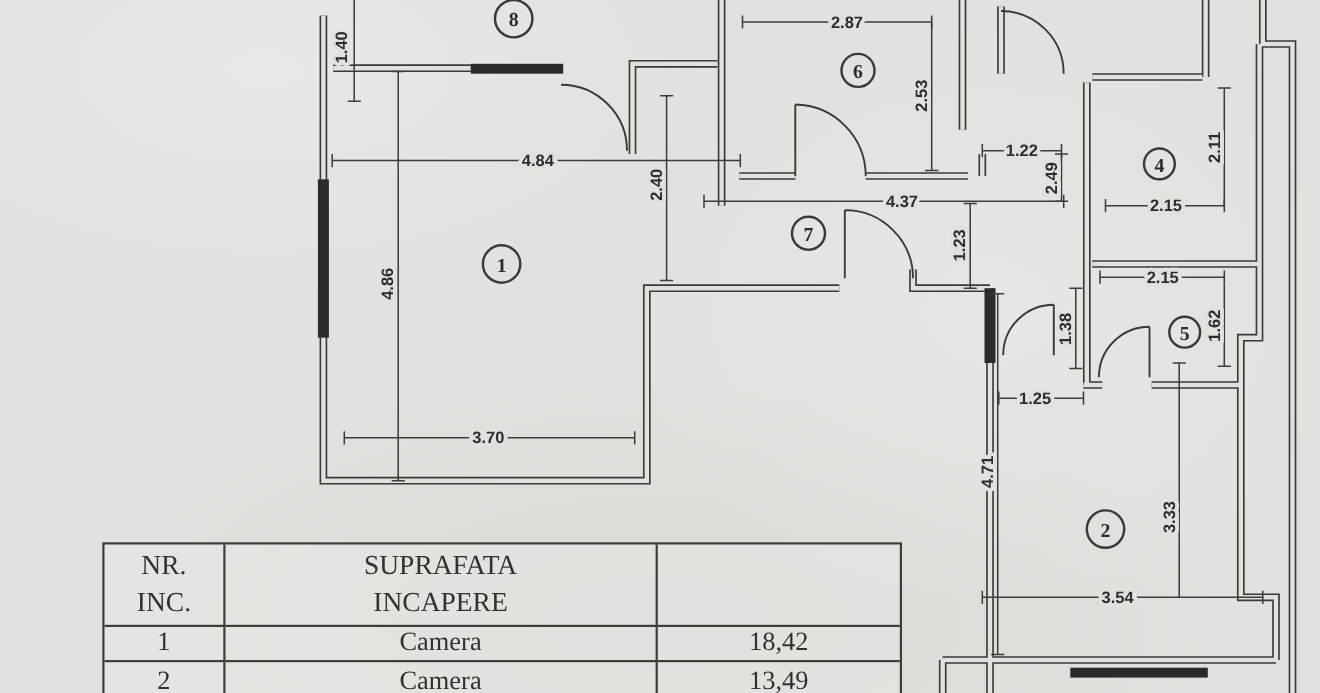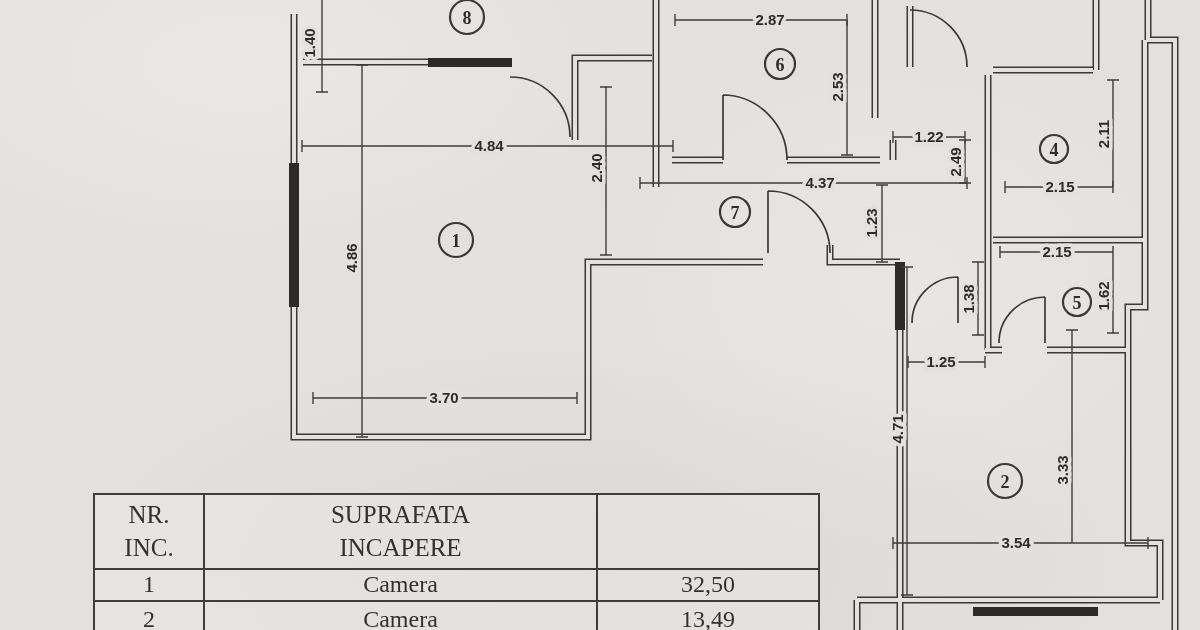--- a/index.html
+++ b/index.html
@@ -200,19 +200,19 @@
     </div>
     <div class="cell hdr">
       <span>SUPRAFATA</span>
       <span>INCAPERE</span>
     </div>
     <div class="cell hdr last-col">
     </div>
 
     <div class="cell">1</div>
     <div class="cell">Camera</div>
-    <div class="cell last-col">32,50</div>
+    <div class="cell last-col">18,42</div>
 
     <div class="cell last-row">2</div>
     <div class="cell last-row">Camera</div>
     <div class="cell last-col last-row">13,49</div>
   </div>
 </div>
 
 </body></html>

